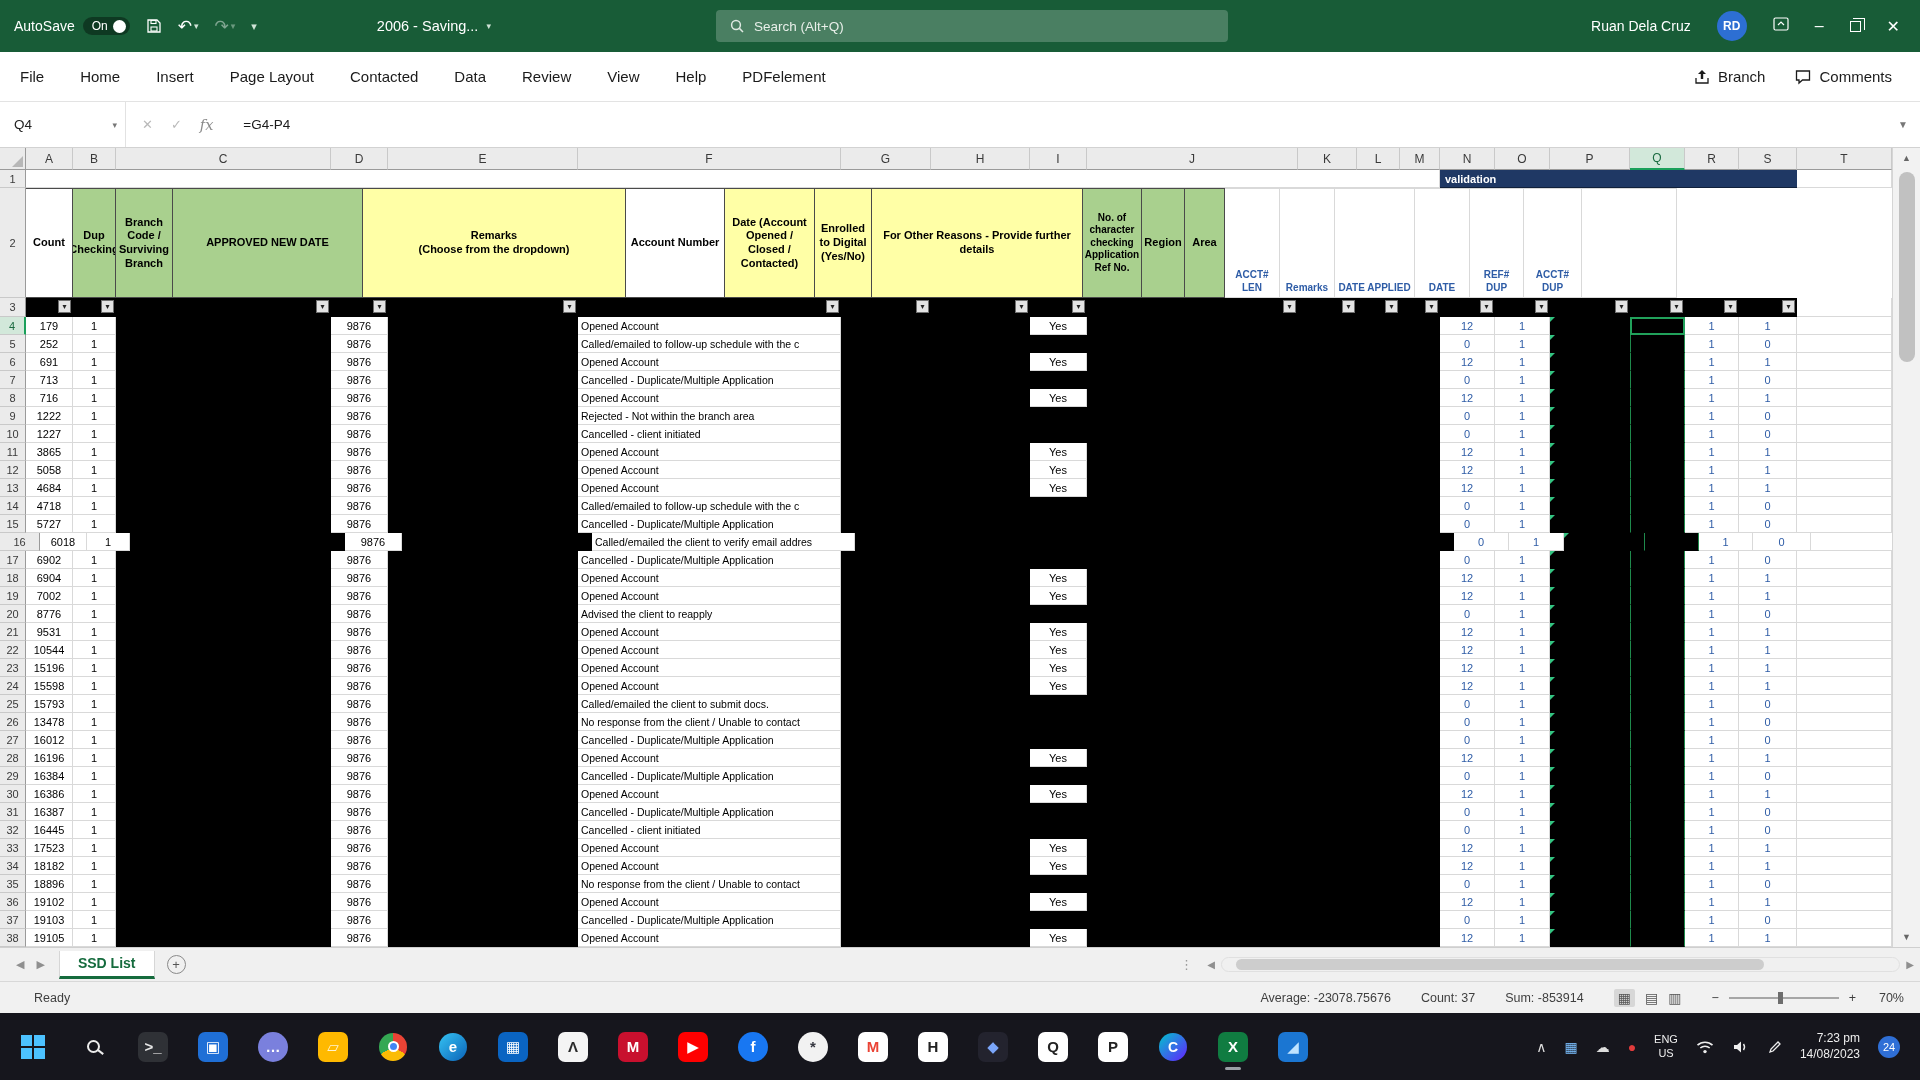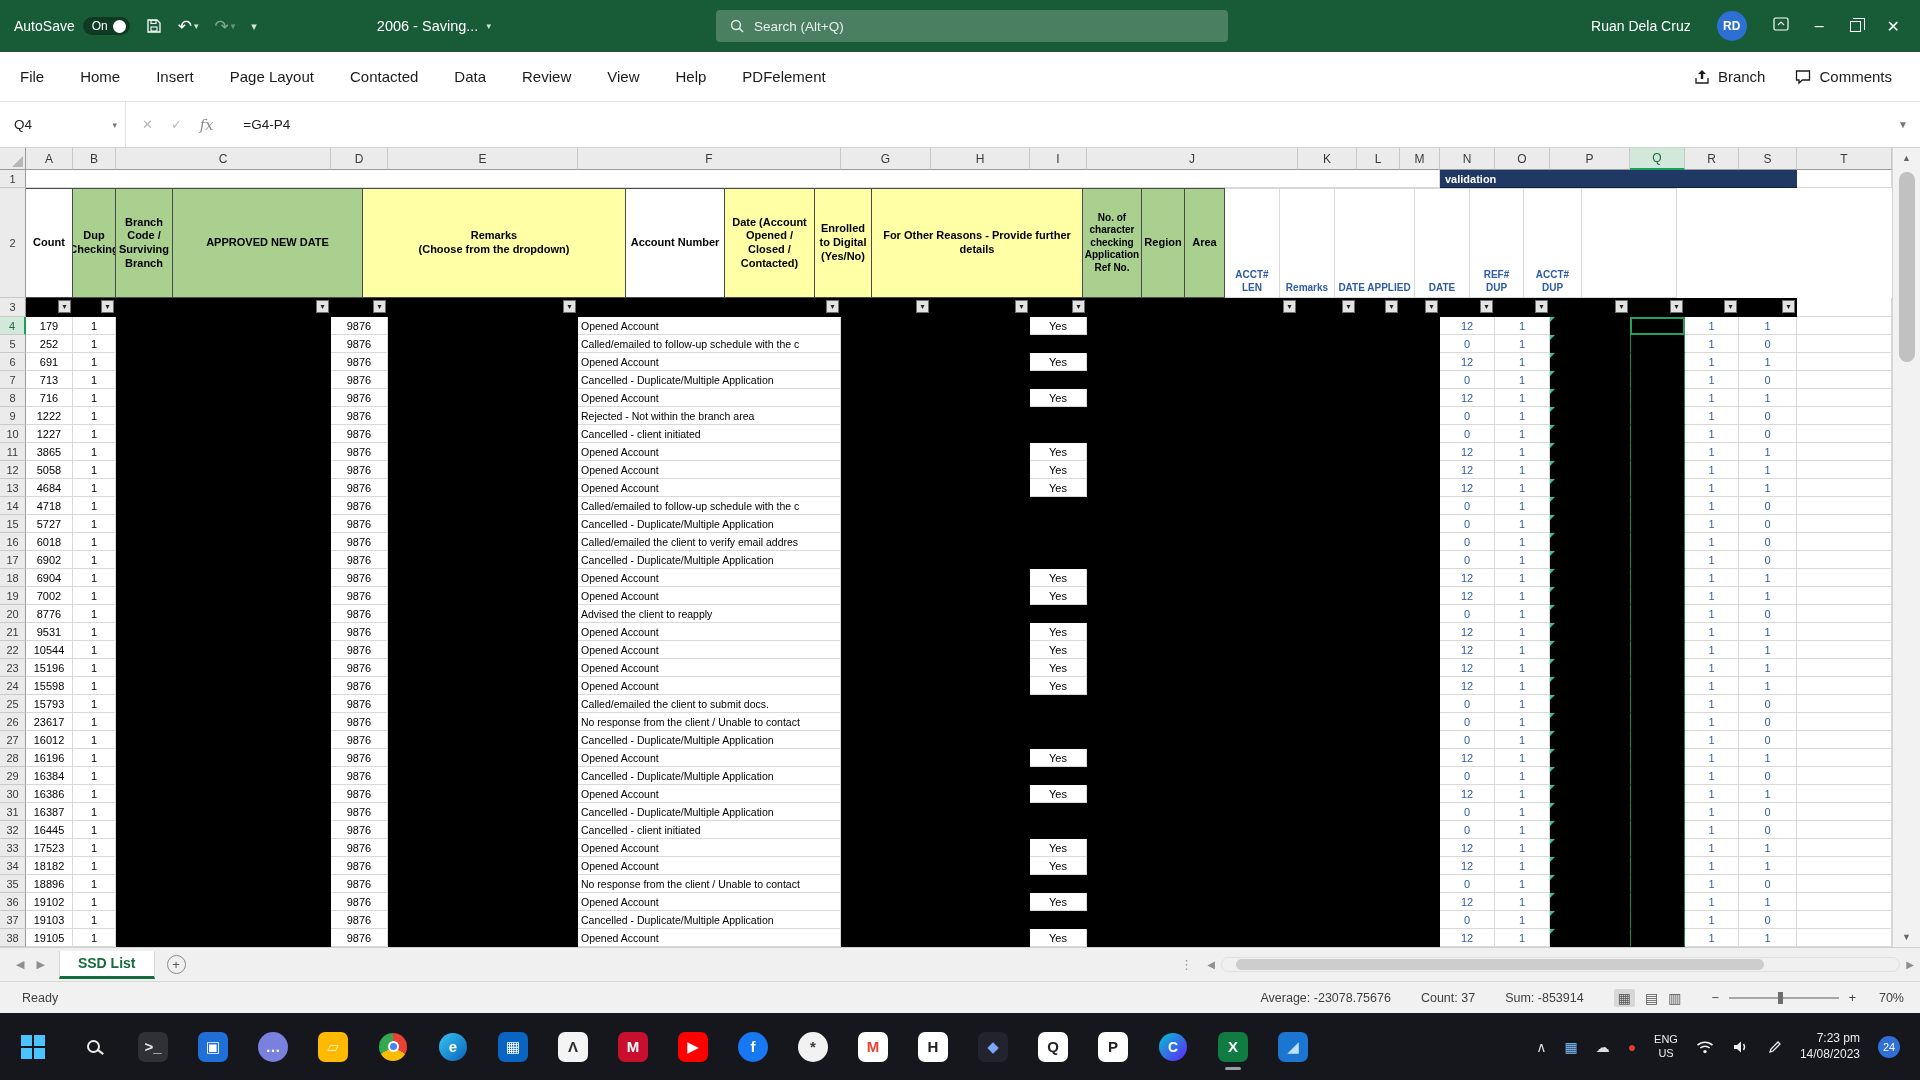--- a/index.html
+++ b/index.html
@@ -87,21 +87,21 @@
   .sheet-tab{margin-left:8px;background:#fff;height:28px;display:flex;align-items:center;padding:0 18px;font-size:14px;font-weight:700;color:#156b3d;border-bottom:3px solid #156b3d;border-right:1px solid #d6d6d6;border-left:1px solid #d6d6d6;}
   .addsheet{width:19px;height:19px;border:1px solid #8a8a8a;border-radius:50%;display:flex;align-items:center;justify-content:center;color:#555;font-size:13px;margin-left:12px;}
   .tab-grip{margin-left:auto;color:#9a9a9a;font-size:13px;}
   .hscroll{width:719px;height:100%;display:flex;align-items:center;margin-left:8px;}
   .hs-btn{width:20px;text-align:center;color:#8f8f8f;font-size:10px;}
   .hs-rail{flex:1;height:15px;background:#f0f0f0;position:relative;border:1px solid #e0e0e0;border-radius:8px;}
   .hs-thumb{position:absolute;left:2%;top:1px;width:78%;height:11px;background:#cdcdcd;border-radius:6px;}
 
   
   .statusbar{height:32px;background:#f1f1f1;border-top:1px solid #d8d8d8;display:flex;align-items:center;font-size:12.5px;color:#3f3f3f;}
-  .sb-ready{padding-left:22px;}
+  .sb-ready{padding-left:34px;}
   .sb-right{margin-left:auto;display:flex;align-items:center;gap:30px;padding-right:16px;}
   .sb-views{display:flex;align-items:center;gap:10px;font-size:14px;color:#555;}
   .sb-view.active{background:#d7d7d7;padding:1px 4px;border-radius:2px;}
   .zoom{display:flex;align-items:center;gap:10px;}
   .zoom-track{width:110px;height:2px;background:#a6a6a6;position:relative;}
   .zoom-thumb{position:absolute;left:45%;top:-5px;width:5px;height:12px;background:#6d6d6d;}
   .zoom-pct{width:38px;text-align:right;}
 
   
   .taskbar{height:67px;background:#16161d;display:flex;align-items:center;padding:0 12px;color:#eee;}
@@ -603,21 +603,21 @@
       <div class="cell dcell black" style="width: 40px;"></div>
       <div class="cell dcell num" style="width: 55px;">0</div>
       <div class="cell dcell num" style="width: 55px;">1</div>
       <div class="cell dcell black tri" style="width: 80px;"></div>
       <div class="cell dcell black qcell" style="width: 55px;"></div>
       <div class="cell dcell num" style="width: 54px;">1</div>
       <div class="cell dcell num" style="width: 58px;">0</div>
       <div class="cell dcell" style="width: 95px;"></div>
     </div>
     <div class="srow data-row">
-      <div class="cell gut" style="width: 26px;">16</div>
+      <div class="cell gut" style="width: 40px;">16</div>
       <div class="cell dcell ta-c" style="width: 47px;">6018</div>
       <div class="cell dcell ta-c" style="width: 43px;">1</div>
       <div class="cell dcell black" style="width: 215px;"></div>
       <div class="cell dcell ta-c" style="width: 57px;">9876</div>
       <div class="cell dcell black" style="width: 190px;"></div>
       <div class="cell dcell remarks" style="width: 263px;">Called/emailed the client to verify email addres</div>
       <div class="cell dcell black" style="width: 90px;"></div>
       <div class="cell dcell black" style="width: 99px;"></div>
       <div class="cell dcell black" style="width: 57px;"></div>
       <div class="cell dcell black" style="width: 211px;"></div>
@@ -834,21 +834,21 @@
       <div class="cell dcell num" style="width: 55px;">0</div>
       <div class="cell dcell num" style="width: 55px;">1</div>
       <div class="cell dcell black tri" style="width: 80px;"></div>
       <div class="cell dcell black qcell" style="width: 55px;"></div>
       <div class="cell dcell num" style="width: 54px;">1</div>
       <div class="cell dcell num" style="width: 58px;">0</div>
       <div class="cell dcell" style="width: 95px;"></div>
     </div>
     <div class="srow data-row">
       <div class="cell gut" style="width: 26px;">26</div>
-      <div class="cell dcell ta-c" style="width: 47px;">23617</div>
+      <div class="cell dcell ta-c" style="width: 47px;">13478</div>
       <div class="cell dcell ta-c" style="width: 43px;">1</div>
       <div class="cell dcell black" style="width: 215px;"></div>
       <div class="cell dcell ta-c" style="width: 57px;">9876</div>
       <div class="cell dcell black" style="width: 190px;"></div>
       <div class="cell dcell remarks" style="width: 263px;">No response from the client / Unable to contact</div>
       <div class="cell dcell black" style="width: 90px;"></div>
       <div class="cell dcell black" style="width: 99px;"></div>
       <div class="cell dcell black" style="width: 57px;"></div>
       <div class="cell dcell black" style="width: 211px;"></div>
       <div class="cell dcell black" style="width: 59px;"></div>

